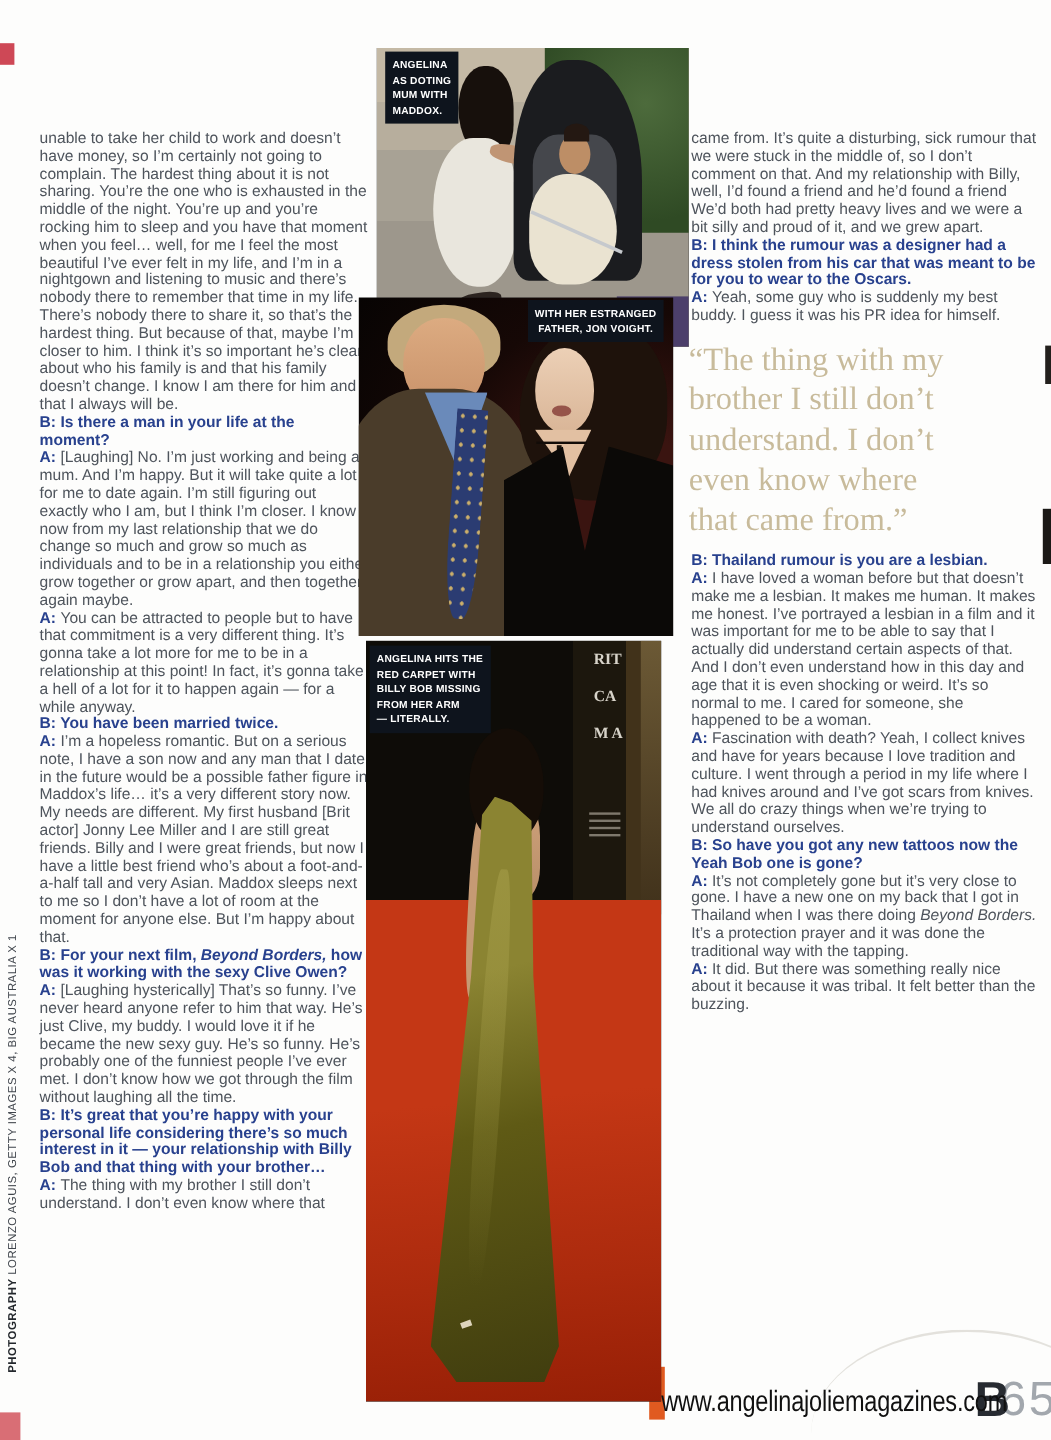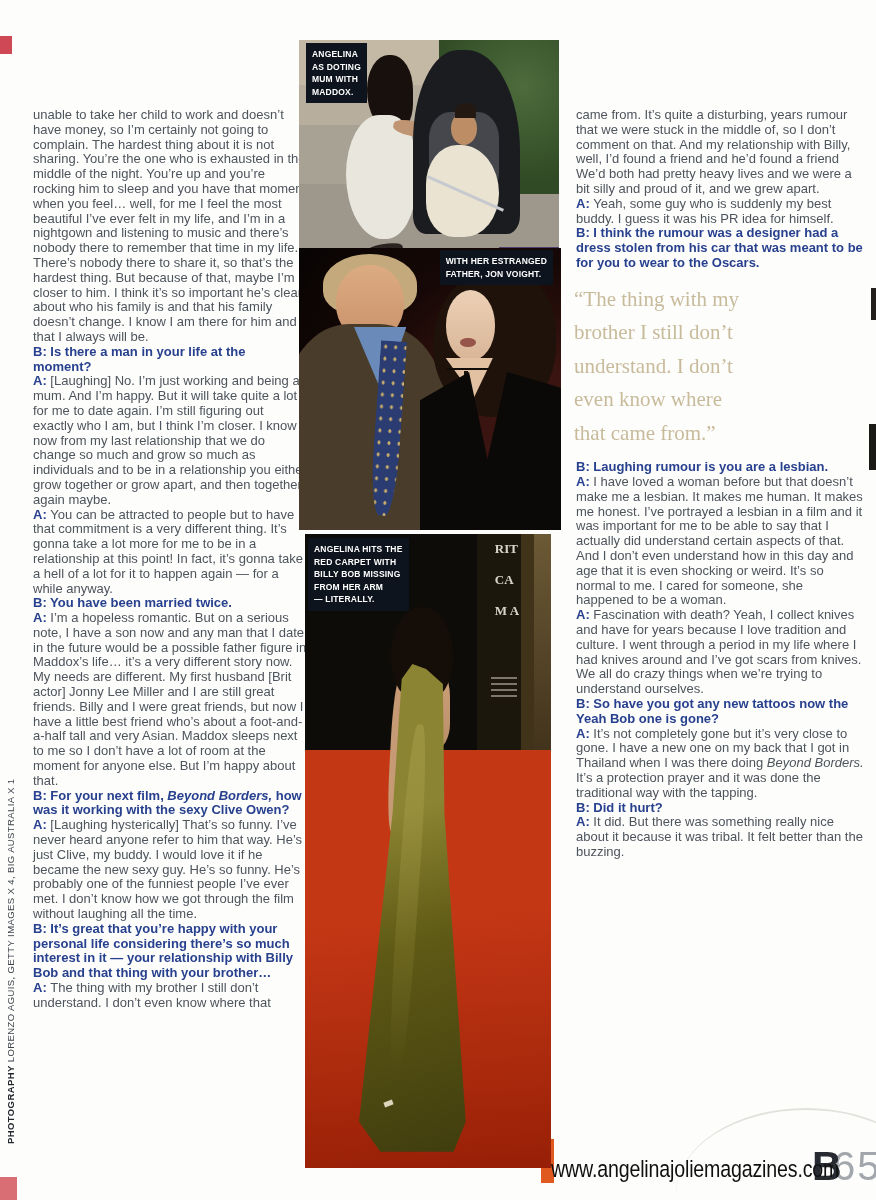--- a/index.html
+++ b/index.html
@@ -14,31 +14,31 @@
 
   
   .col{position:absolute;top:108px;font-size:13px;line-height:14.8px;letter-spacing:0;}
   #left-col{left:33px;width:274px;}
   #right-col{left:576px;width:288px;}
   .para{margin:0;}
   .para.cont,.para.a{color:var(--a);}
   .para.q{color:var(--q);font-weight:bold;}
   .para .pre{color:var(--q);font-weight:bold;}
   .pull-quote{font-family:"Liberation Serif","DejaVu Serif",serif;font-weight:400;
-    color:var(--tan);font-size:21px;line-height:33.5px;white-space:pre-line;margin:12px 0 10px -2px;}
+    color:var(--tan);font-size:27px;line-height:33.5px;white-space:pre-line;margin:12px 0 10px -2px;}
 
   
   .photo{position:absolute;overflow:hidden;background:#222;}
-  #photo1{left:299px;top:40px;width:260px;height:249px;}
+  #photo1{left:314px;top:40px;width:260px;height:249px;}
   #photo2{left:299px;top:248px;width:262px;height:282px;}
   #photo3{left:305px;top:534px;width:246px;height:634px;}
   .cap{position:absolute;background:var(--capbg);color:#ffffff;font-size:8.5px;font-weight:bold;
        line-height:12.6px;letter-spacing:.2px;padding:5px 6px;white-space:pre-line;z-index:9;}
   #cap1{left:7px;top:3px;}
-  #cap2{right:8px;top:2px;text-align:left;}
+  #cap2{right:8px;top:2px;text-align:center;}
   #cap3{left:3px;top:4px;}
   .shape{position:absolute;}
 
   
   .p1-bg{inset:0;background:linear-gradient(#c4b9a5 0 18%,#b7ae9d 18% 34%,#a8a295 34% 58%,#9d978c 58% 100%);}
   .p1-foliage{right:0;top:0;width:46%;height:62%;background:radial-gradient(circle at 70% 30%,#4d6b3c,#2f4a24 72%);border-radius:0 0 0 38%;}
   .p1-flowers{right:0;bottom:0;width:23%;height:17%;background:radial-gradient(circle at 30% 40%,#6a5590 2px,transparent 3px),radial-gradient(circle at 70% 60%,#7b64a5 2px,transparent 3px),#4c3f6b;}
   .p1-hair{left:26%;top:6%;width:18%;height:31%;background:#17100c;border-radius:50% 50% 40% 60%;}
   .p1-dress{left:18%;top:30%;width:27%;height:50%;background:#e9e6dd;border-radius:50% 40% 45% 55%;}
   .p1-arm{left:36%;top:33%;width:18%;height:6%;background:#c09574;border-radius:40%;transform:rotate(12deg);}
@@ -122,36 +122,35 @@
       <p class="para q"><b class="pre">B: </b><span>You have been married twice.</span></p>
       <p class="para a"><b class="pre">A: </b><span>I’m a hopeless romantic. But on a serious note, I have a son now and any man that I date in the future would be a possible father figure in Maddox’s life… it’s a very different story now. My needs are different. My first husband [Brit actor] Jonny Lee Miller and I are still great friends. Billy and I were great friends, but now I have a little best friend who’s about a foot-and-a-half tall and very Asian. Maddox sleeps next to me so I don’t have a lot of room at the moment for anyone else. But I’m happy about that.</span></p>
       <p class="para q"><b class="pre">B: </b><span>For your next film, </span><i>Beyond Borders,</i><span> how was it working with the sexy Clive Owen?</span></p>
       <p class="para a"><b class="pre">A: </b><span>[Laughing hysterically] That’s so funny. I’ve never heard anyone refer to him that way. He’s just Clive, my buddy. I would love it if he became the new sexy guy. He’s so funny. He’s probably one of the funniest people I’ve ever met. I don’t know how we got through the film without laughing all the time.</span></p>
       <p class="para q"><b class="pre">B: </b><span>It’s great that you’re happy with your personal life considering there’s so much interest in it — your relationship with Billy Bob and that thing with your brother…</span></p>
       <p class="para a"><b class="pre">A: </b><span>The thing with my brother I still don’t understand. I don’t even know where that</span></p>
     </div>
 
   <div class="col" id="right-col">
     <div id="right-top">
-        <p class="para cont"><span>came from. It’s quite a disturbing, years rumour that we were stuck in the middle of, so I don’t comment on that. And my relationship with Billy, well, I’d found a friend and he’d found a friend We’d both had pretty heavy lives and we were a bit silly and proud of it, and we grew apart.</span></p>
+        <p class="para cont"><span>came from. It’s quite a disturbing, sick rumour that we were stuck in the middle of, so I don’t comment on that. And my relationship with Billy, well, I’d found a friend and he’d found a friend We’d both had pretty heavy lives and we were a bit silly and proud of it, and we grew apart.</span></p>
+        <p class="para q"><b class="pre">B: </b><span>I think the rumour was a designer had a dress stolen from his car that was meant to be for you to wear to the Oscars.</span></p>
         <p class="para a"><b class="pre">A: </b><span>Yeah, some guy who is suddenly my best buddy. I guess it was his PR idea for himself.</span></p>
-        <p class="para q"><b class="pre">B: </b><span>I think the rumour was a designer had a dress stolen from his car that was meant to be for you to wear to the Oscars.</span></p>
       </div>
     <div class="pull-quote">“The thing with my
 brother I still don’t
 understand. I don’t
 even know where
 that came from.”</div>
     <div id="right-bottom">
-        <p class="para q"><b class="pre">B: </b><span>Laughing rumour is you are a lesbian.</span></p>
+        <p class="para q"><b class="pre">B: </b><span>Thailand rumour is you are a lesbian.</span></p>
         <p class="para a"><b class="pre">A: </b><span>I have loved a woman before but that doesn’t make me a lesbian. It makes me human. It makes me honest. I’ve portrayed a lesbian in a film and it was important for me to be able to say that I actually did understand certain aspects of that. And I don’t even understand how in this day and age that it is even shocking or weird. It’s so normal to me. I cared for someone, she happened to be a woman.</span></p>
         <p class="para a"><b class="pre">A: </b><span>Fascination with death? Yeah, I collect knives and have for years because I love tradition and culture. I went through a period in my life where I had knives around and I’ve got scars from knives. We all do crazy things when we’re trying to understand ourselves.</span></p>
         <p class="para q"><b class="pre">B: </b><span>So have you got any new tattoos now the Yeah Bob one is gone?</span></p>
         <p class="para a"><b class="pre">A: </b><span>It’s not completely gone but it’s very close to gone. I have a new one on my back that I got in Thailand when I was there doing </span><i>Beyond Borders.</i><span> It’s a protection prayer and it was done the traditional way with the tapping.</span></p>
-        <p class="para q"><b class="pre">B: </b><span>Did it hurt?</span></p>
         <p class="para a"><b class="pre">A: </b><span>It did. But there was something really nice about it because it was tribal. It felt better than the buzzing.</span></p>
       </div>
   </div>
 
   <div class="photo" id="photo1">
     <div class="shape p1-bg"></div>
     <div class="shape p1-foliage"></div>
     <div class="shape p1-flowers"></div>
     <div class="shape p1-hair"></div>
     <div class="shape p1-dress"></div>

